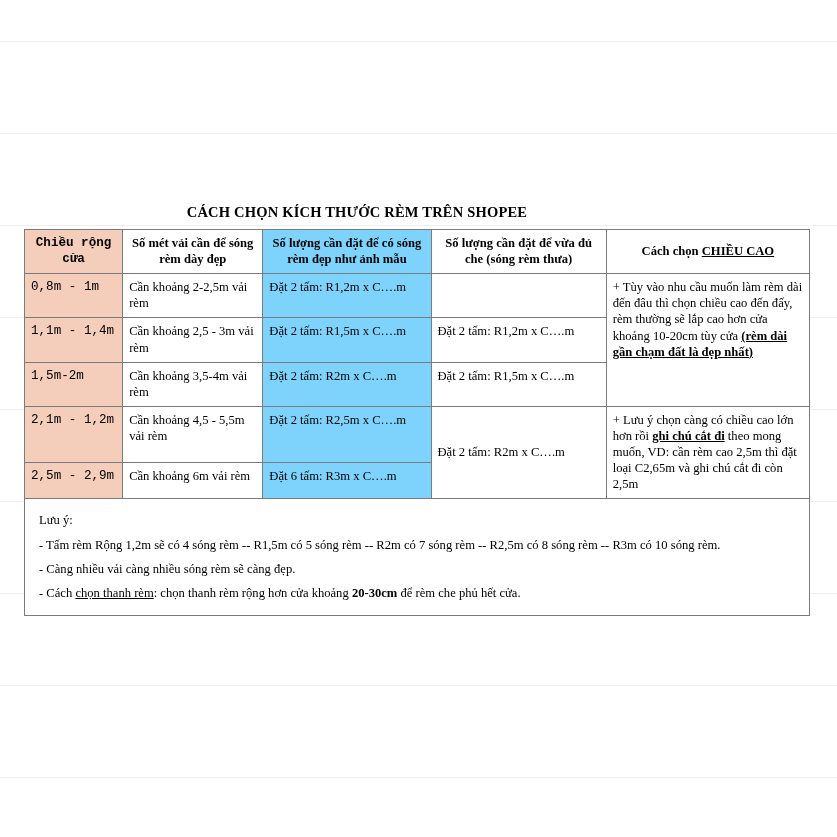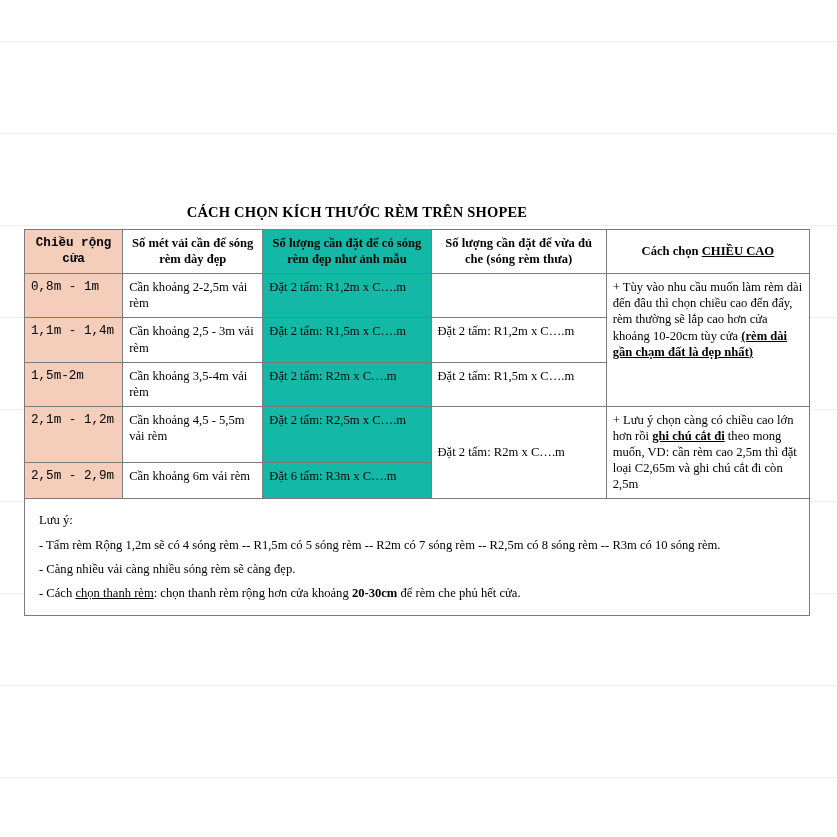--- a/index.html
+++ b/index.html
@@ -59,21 +59,21 @@
     line-height: 1.28;
   }
   .hdr {
     text-align: center;
     font-weight: bold;
     vertical-align: middle !important;
     font-size: 12.8px;
     padding: 7px 5px;
   }
   .c-pink { background: #f4cdbb; font-family: Liberation Mono, monospace; }
-  .c-yellow { background: #14b8a6; }
+  .c-yellow { background: #7dd3fc; }
   .c-white { background: #ffffff; }
 
   .col1 { width: 98px; }
   .col2 { width: 140px; }
   .col3 { width: 168px; }
   .col4 { width: 175px; }
   .col5 { width: 203px; }
   .note-cell {
     font-size: 12.4px;
     line-height: 1.3;

